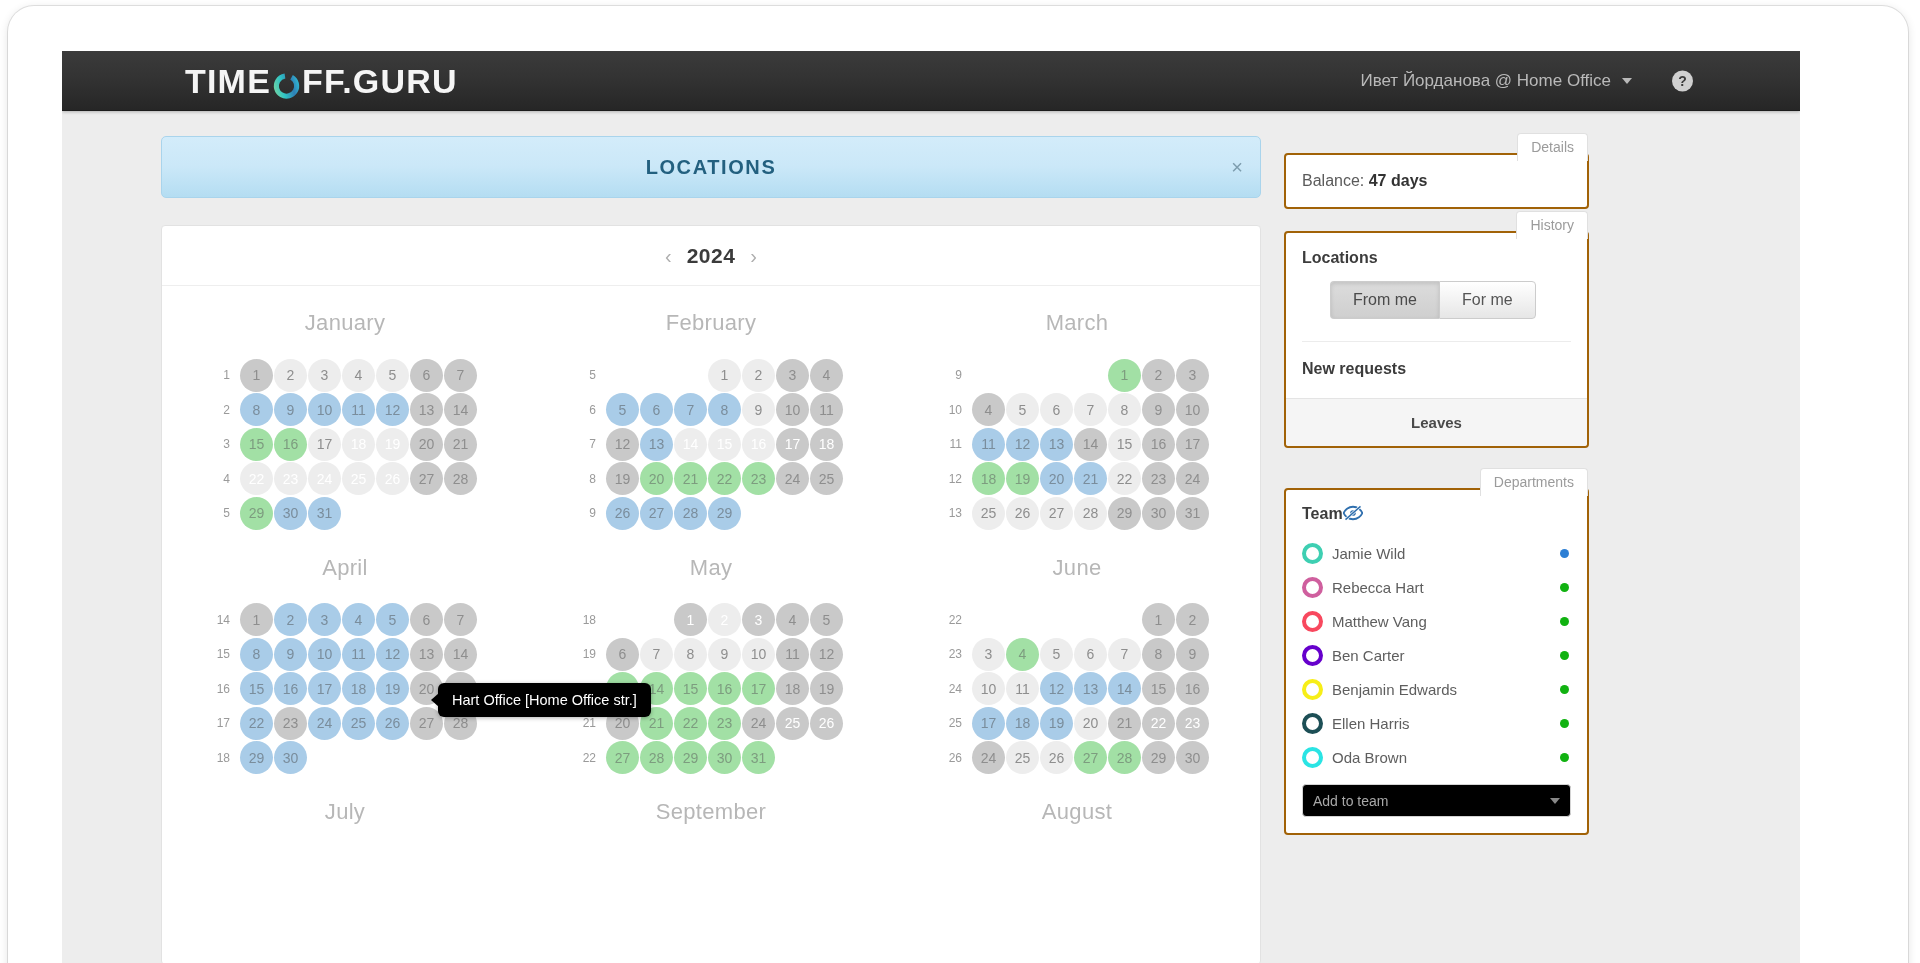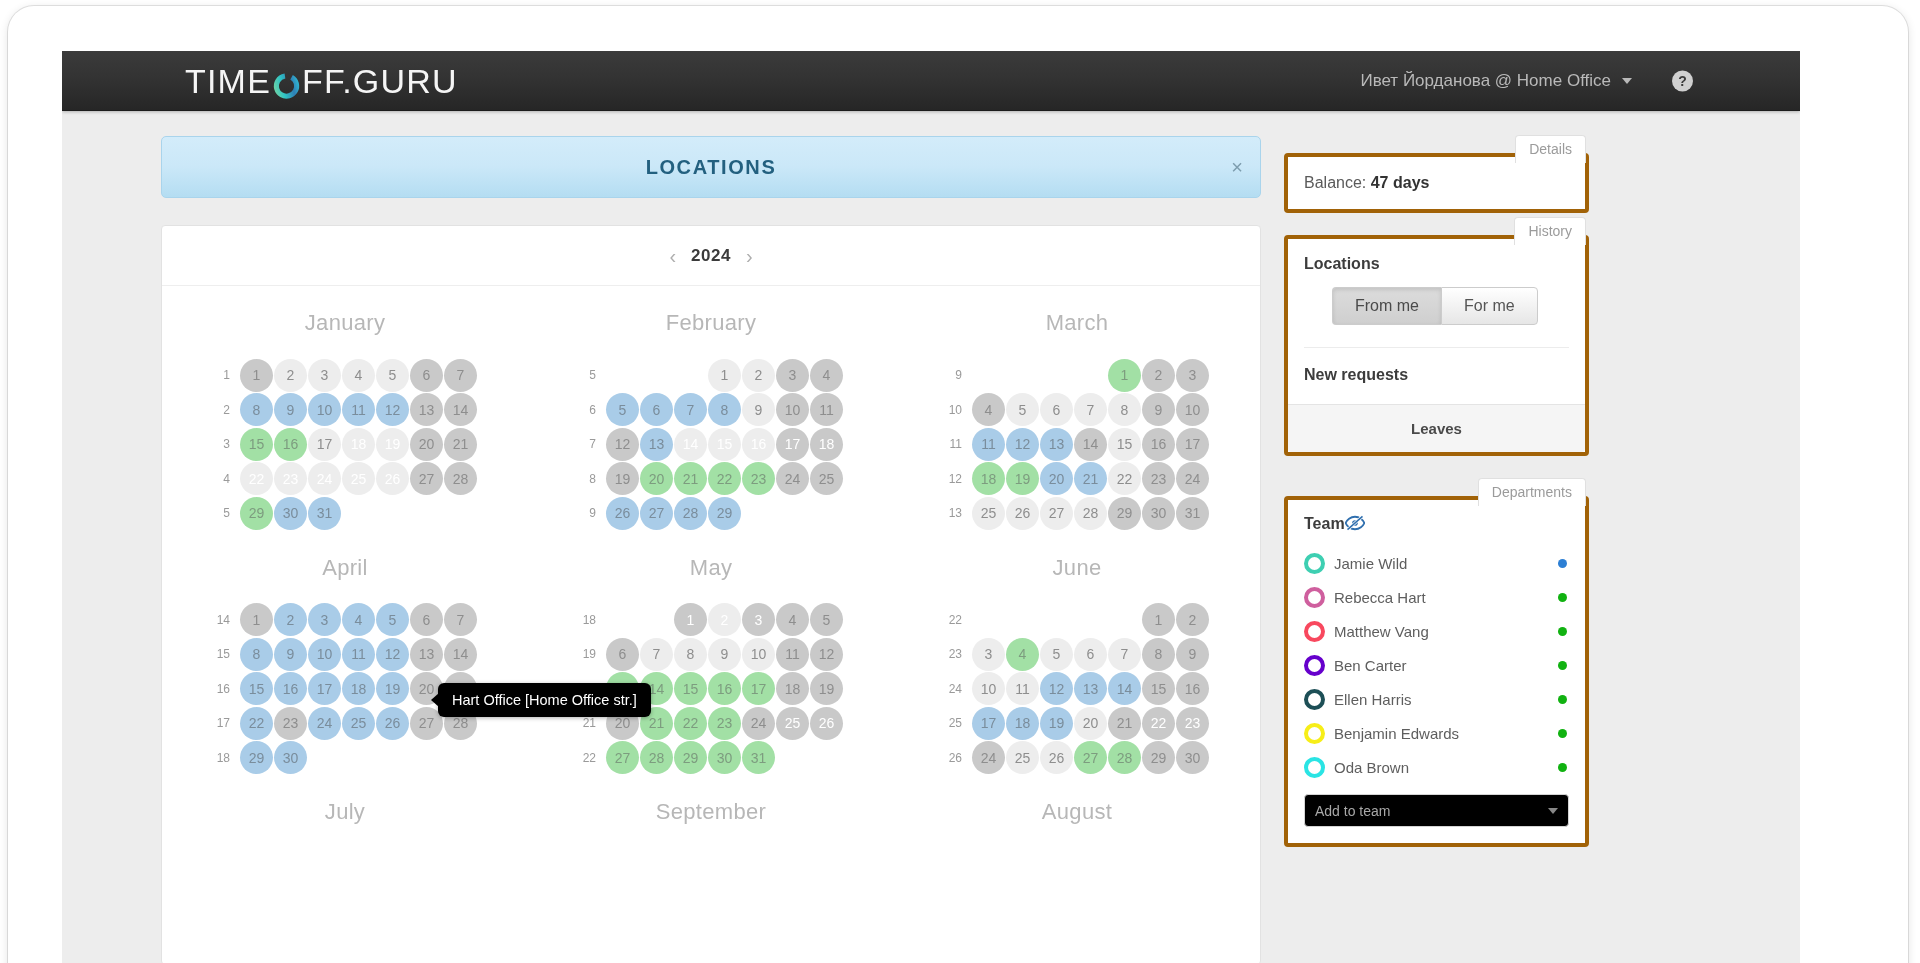--- a/index.html
+++ b/index.html
@@ -40,21 +40,21 @@
     box-shadow: 0 1px 3px rgba(0,0,0,0.25);
   }
   #brand {
     position: absolute;
     left: 123px; top: 50%;
     transform: translateY(-50%);
     display: flex; align-items: center;
     font-size: 34px;
     letter-spacing: 1.2px;
     color: #f3f3f3;
-    font-weight: 400;
+    font-weight: 700;
     white-space: nowrap;
     user-select: none;
   }
   .brand-seg { color: #f5f5f5; }
   .brand-ring {
     display: inline-block;
     width: 29px; height: 29px;
     margin: 0 1px;
     position: relative;
     top: 3px;
@@ -141,21 +141,21 @@
     padding: 0 0 10px 0;
     min-height: 740px;
   }
   #year-nav {
     height: 60px;
     display: flex; align-items: center; justify-content: center;
     gap: 15px;
     border-bottom: 1px solid #eeeeee;
   }
   #year-label {
-    font-size: 17px; font-weight: bold; color: #3b3b3b;
+    font-size: 21px; font-weight: bold; color: #3b3b3b;
     letter-spacing: 0.5px;
   }
   .year-arrow {
     font-size: 20px; color: #aeaeae; cursor: pointer;
     line-height: 1; user-select: none;
   }
 
   .month-row {
     display: flex;
     padding: 0;
@@ -223,21 +223,21 @@
     transform: translateY(-50%);
     border-top: 7px solid transparent;
     border-bottom: 7px solid transparent;
     border-right: 8px solid #000000;
   }
 
   
   .panel {
     position: relative;
     background: #ffffff;
-    border: 4px solid #a16207;
+    border: 2px solid #a16207;
     border-radius: 4px;
     margin-bottom: 22px;
   }
   .panel-tab {
     position: absolute;
     right: -1px; top: -22px;
     background: #ffffff;
     border: 1px solid #e0e0e0;
     border-bottom: none;
     border-radius: 4px 4px 0 0;
@@ -771,27 +771,27 @@
                 <div class="member-ring" style="border-color: rgb(248, 72, 94);"></div>
                 <div class="member-name">Matthew Vang</div>
                 <div class="member-dot" style="background: rgb(17, 178, 17);"></div>
               </div>
               <div class="member-row">
                 <div class="member-ring" style="border-color: rgb(102, 0, 204);"></div>
                 <div class="member-name">Ben Carter</div>
                 <div class="member-dot" style="background: rgb(17, 178, 17);"></div>
               </div>
               <div class="member-row">
+                <div class="member-ring" style="border-color: rgb(247, 238, 24);"></div>
+                <div class="member-name">Benjamin Edwards</div>
+                <div class="member-dot" style="background: rgb(17, 178, 17);"></div>
+              </div>
+              <div class="member-row">
                 <div class="member-ring" style="border-color: rgb(29, 79, 86);"></div>
                 <div class="member-name">Ellen Harris</div>
-                <div class="member-dot" style="background: rgb(17, 178, 17);"></div>
-              </div>
-              <div class="member-row">
-                <div class="member-ring" style="border-color: rgb(247, 238, 24);"></div>
-                <div class="member-name">Benjamin Edwards</div>
                 <div class="member-dot" style="background: rgb(17, 178, 17);"></div>
               </div>
               <div class="member-row">
                 <div class="member-ring" style="border-color: rgb(42, 228, 228);"></div>
                 <div class="member-name">Oda Brown</div>
                 <div class="member-dot" style="background: rgb(17, 178, 17);"></div>
               </div>
             </div>
           <div id="add-to-team">
             <span>Add to team</span>

